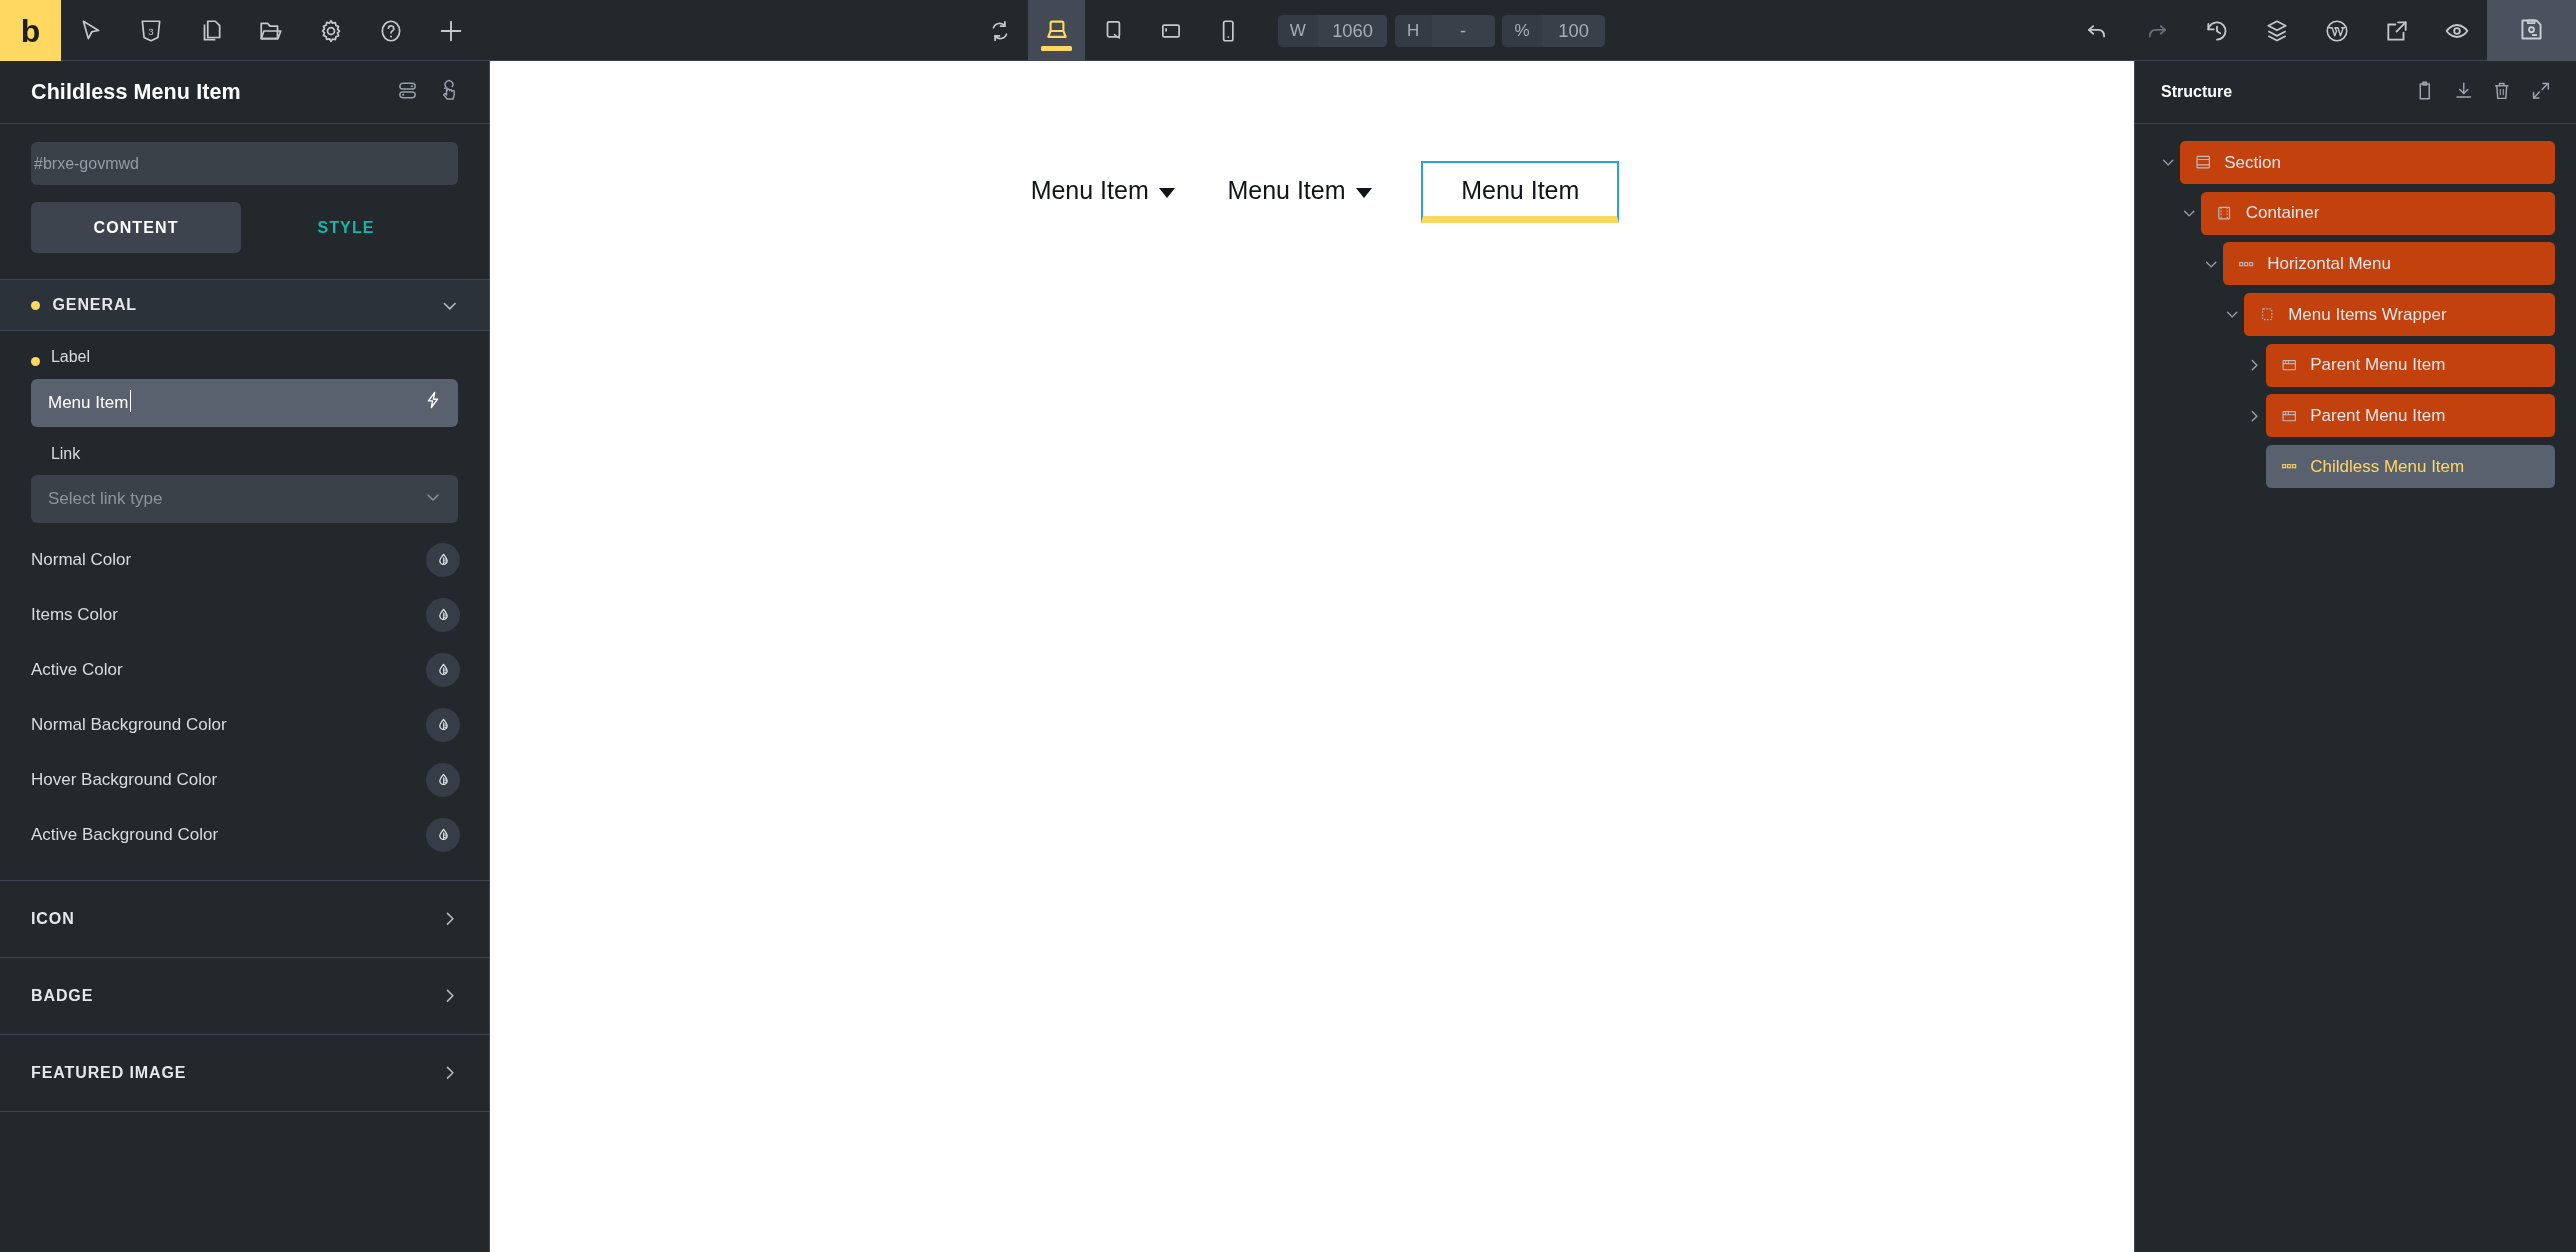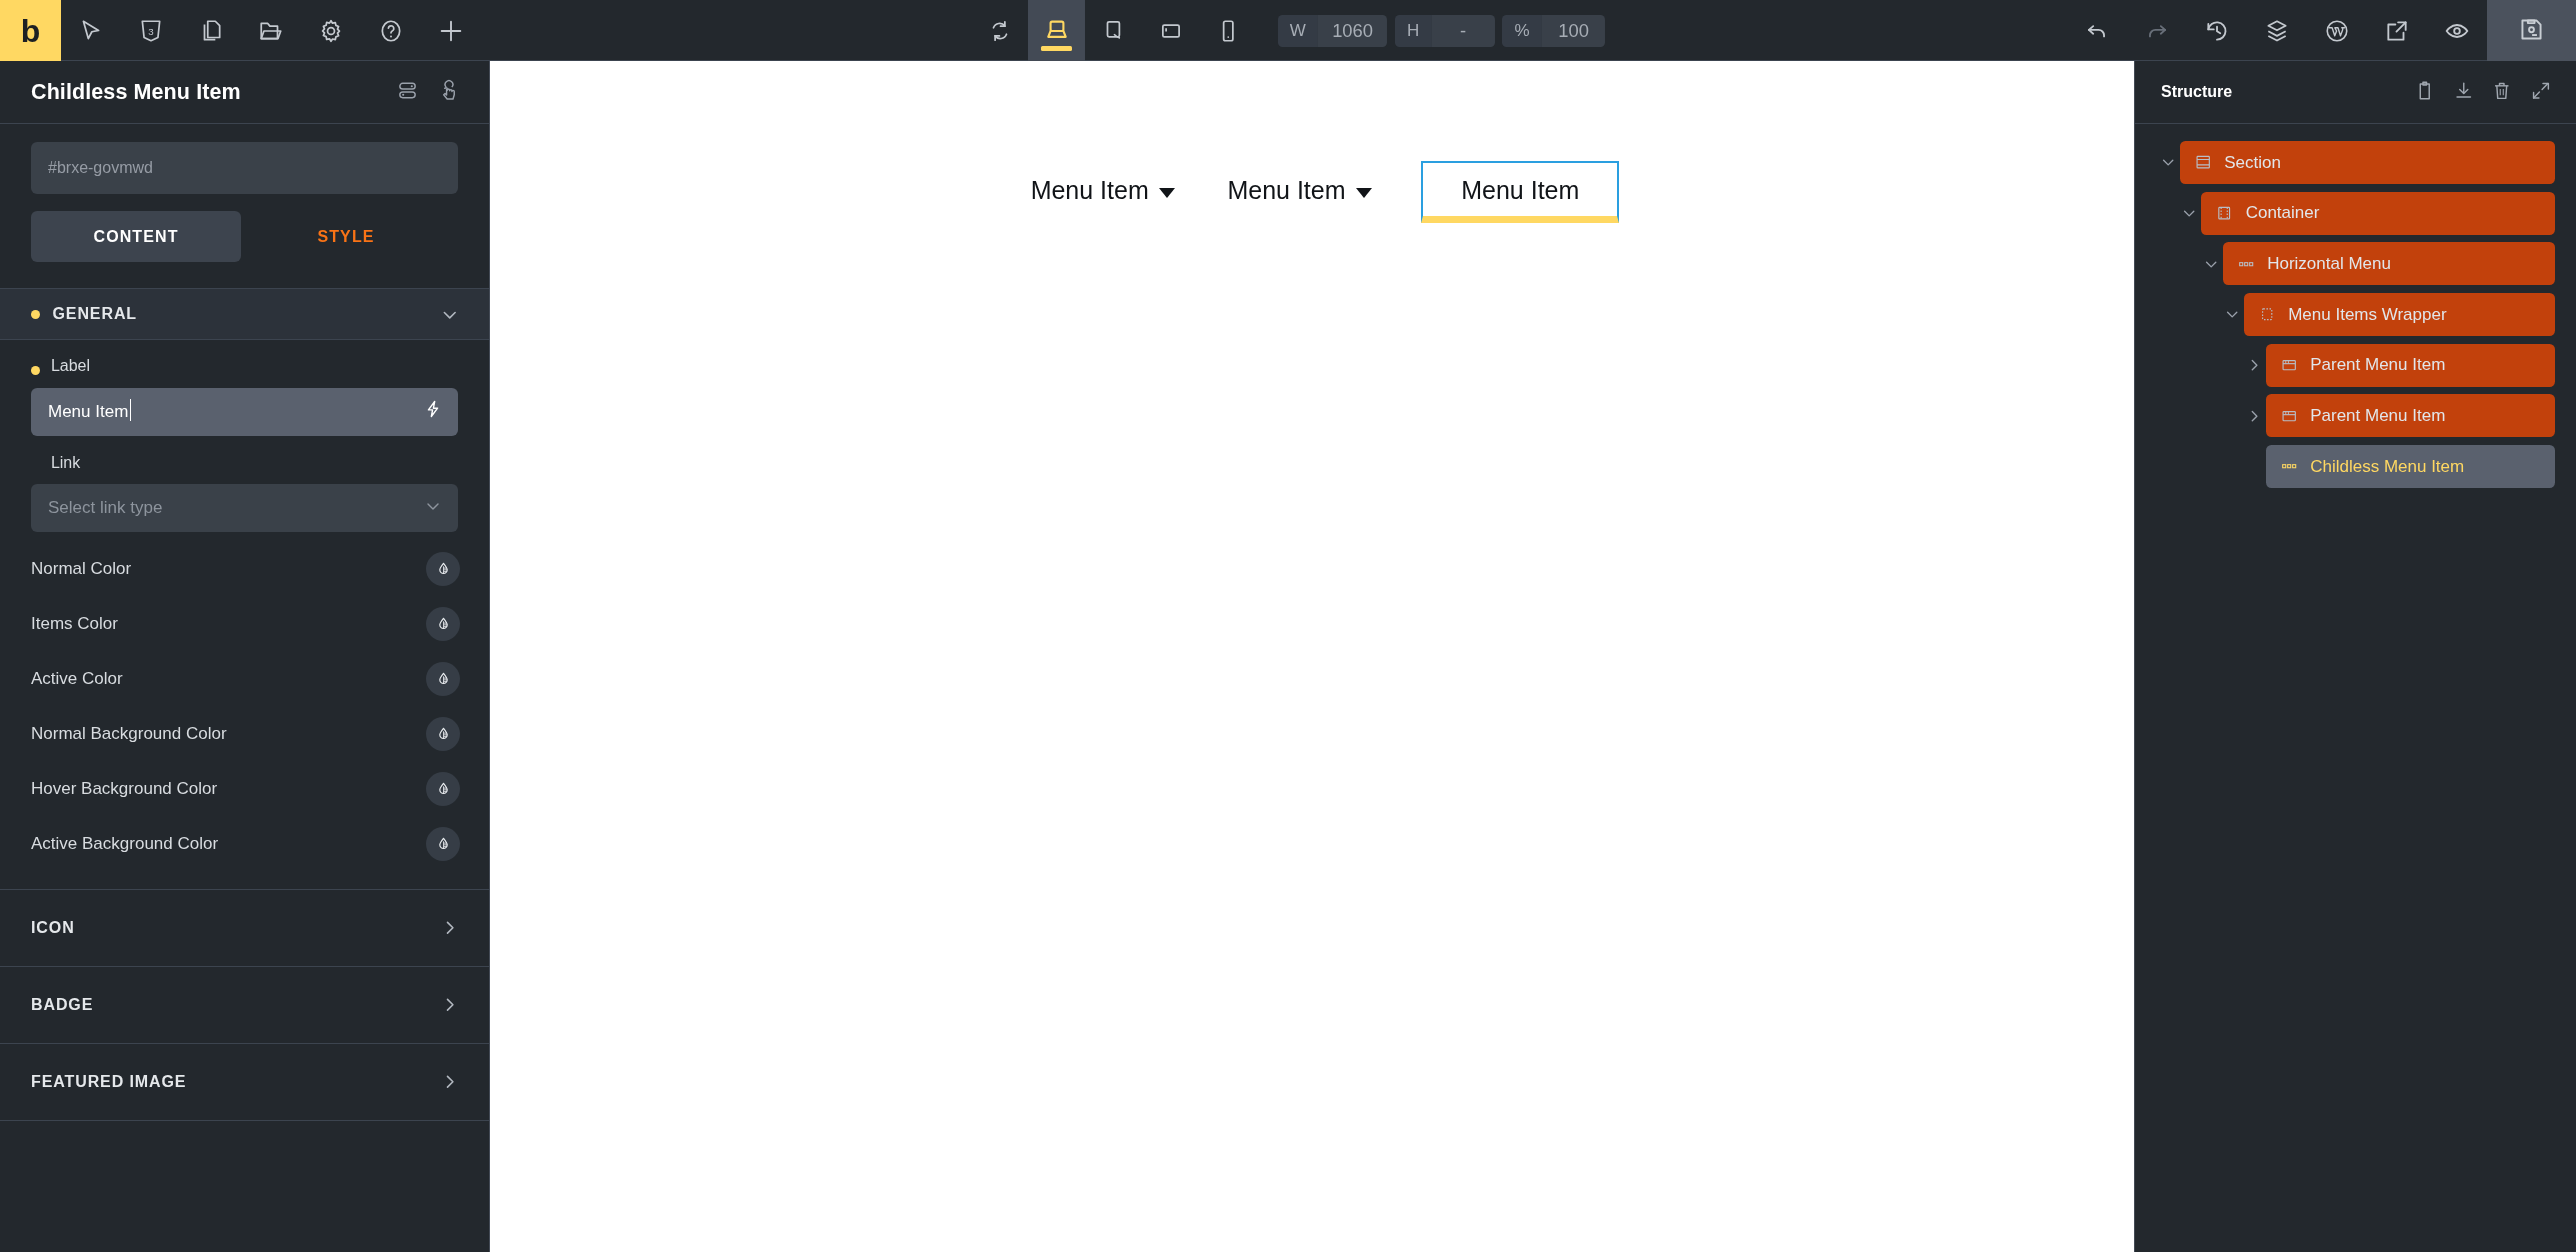--- a/index.html
+++ b/index.html
@@ -87,32 +87,32 @@
     height: 63px; flex: 0 0 63px;
     display: flex; align-items: center; justify-content: space-between;
     padding: 0 29px 0 31px;
     border-bottom: 1.5px solid #3c444f;
   }
   .lp-title { font-size: 21.5px; font-weight: bold; color: #ffffff; letter-spacing: 0.1px; }
   .lp-header-icons { display: flex; align-items: center; gap: 18.4px; color: #9aa1ab; }
 
   .lp-idwrap { padding: 18.4px 31px 0 31px; }
   .id-input {
-    height: 52px; background: #3a4149; border-radius: 6.1px;
-    display: flex; align-items: center; padding: 0 17px;
+    height: 43px; background: #3a4149; border-radius: 6.1px;
+    display: flex; align-items: center; padding: 0 3px;
     color: #969ca5; font-size: 16px;
     font-family: "Liberation Sans", sans-serif;
   }
 
   .tabs { display: flex; padding: 17px 31px 0 31px; }
   .tab {
     flex: 0 0 210px; height: 51px; border-radius: 6.1px;
     display: flex; align-items: center; justify-content: center;
     font-size: 16px; font-weight: bold; letter-spacing: 1.1px;
-    color: #f97316;
+    color: #14b8a6;
   }
   .tab.active { background: #3d444e; color: #ffffff; }
   .tabs-space { height: 26px; }
 
   .section-header {
     height: 52px; background: #2c323a;
     border-top: 1.5px solid #3c444f; border-bottom: 1.5px solid #3c444f;
     display: flex; align-items: center; padding: 0 29px 0 31px;
     justify-content: space-between;
   }

